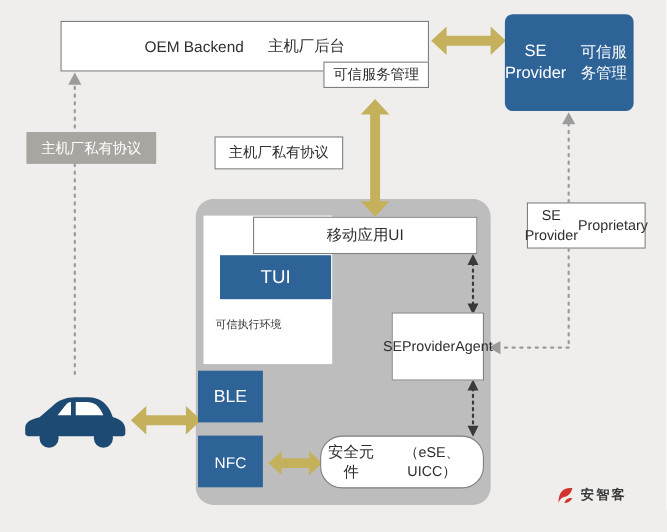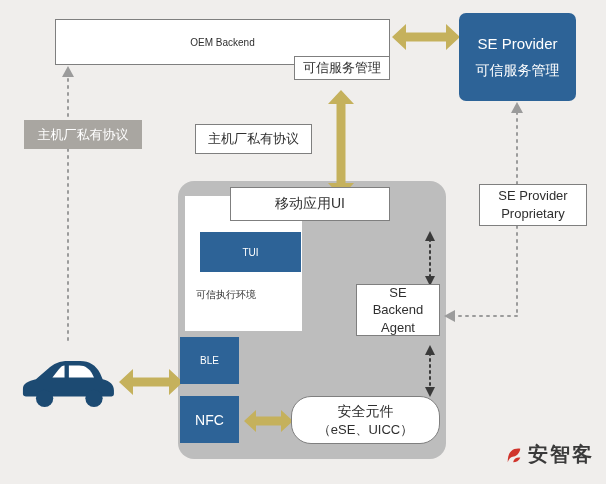--- a/index.html
+++ b/index.html
@@ -8,26 +8,26 @@
     --red:#d0342c; --dotted_gray:#9b9b9b; --dotted_dark:#3a3a3a; --ink:#2f2f2f;
   }
   *{box-sizing:border-box;margin:0;padding:0}
   html,body{background:#ffffff}
   body{font-family:"Liberation Sans","DejaVu Sans",sans-serif;}
   .canvas{position:relative;width:606px;height:484px;background:var(--bg);overflow:hidden;}
   .abs{position:absolute;}
   .box{border:1px solid var(--border);background:#fff;color:var(--ink);
        display:flex;align-items:center;justify-content:center;text-align:center;}
   .bluebox{background:var(--blue);color:#fff;display:flex;align-items:center;justify-content:center;text-align:center;}
-  .col{flex-direction:column;}
+  .col{flex-direction:row;}
   .svg-layer{position:absolute;left:0;top:0;z-index:3;pointer-events:none;}
   .z0{z-index:1}.z2{z-index:2}.z4{z-index:4}
   .lh{line-height:1.35}
-  .oem{font-size:10px;gap:22px;display:flex;align-items:center;justify-content:center;}
-  .wm-text{font-size:20px;font-weight:bold;color:#3a3a3a;letter-spacing:2px;}
+  .oem{font-size:14px;gap:22px;display:flex;align-items:center;justify-content:center;}
+  .wm-text{font-size:12px;font-weight:bold;color:#3a3a3a;letter-spacing:2px;}
 </style>
 </head>
 <body>
 
 <div class="canvas">
 
   <div class="abs z0" style="left:178px;top:181px;width:268px;height:278px;background:var(--container_gray);border-radius:16px;"></div>
 
   <div class="abs z2" style="left:185px;top:196px;width:117px;height:135px;background:#fff;"></div>
 
@@ -54,20 +54,21 @@
     <polygon style="fill:var(--dotted_dark)" points="430,231 425,241 435,241"></polygon>
     <polygon style="fill:var(--dotted_dark)" points="430,286 425,276 435,276"></polygon>
 
     <line x1="430" y1="353" x2="430" y2="389" style="stroke:var(--dotted_dark)" stroke-width="2" stroke-dasharray="2 4" stroke-linecap="round"></line>
     <polygon style="fill:var(--dotted_dark)" points="430,345 425,355 435,355"></polygon>
     <polygon style="fill:var(--dotted_dark)" points="430,397 425,387 435,387"></polygon>
   </svg>
 
   <div class="abs z4 box oem" style="left:55px;top:19px;width:335px;height:46px;">
     <span>OEM Backend</span>
+    <span>主机厂后台</span>
   </div>
 
   <div class="abs z4 bluebox col lh" style="left:459px;top:13px;width:117px;height:88px;border-radius:7px;font-size:14px;gap:7px;">
     <span style="font-size:15px;">SE  Provider</span>
     <span>可信服务管理</span>
   </div>
 
   <div class="abs z4 box" style="left:294px;top:56px;width:96px;height:24px;font-size:13px;">
     <span>可信服务管理</span>
   </div>
@@ -79,43 +80,43 @@
 
   <div class="abs z4 box" style="left:195px;top:124px;width:117px;height:30px;font-size:13px;">
     <span>主机厂私有协议</span>
   </div>
 
   <div class="abs z4 box col lh" style="left:479px;top:184px;width:108px;height:42px;font-size:13px;">
     <span>SE  Provider</span>
     <span>Proprietary</span>
   </div>
 
-  <div class="abs z4 box" style="left:230px;top:187px;width:160px;height:34px;font-size:14px;">
+  <div class="abs z4 box" style="left:230px;top:197px;width:204px;height:34px;font-size:14px;">
     <span>移动应用UI</span>
   </div>
 
-  <div class="abs z4 bluebox" style="left:200px;top:232px;width:101px;height:40px;font-size:10px;">
+  <div class="abs z4 bluebox" style="left:200px;top:232px;width:101px;height:40px;font-size:17px;">
     <span>TUI</span>
   </div>
 
   <div class="abs z4" style="left:196px;top:288px;font-size:10px;color:var(--ink);">
     <span>可信执行环境</span>
   </div>
 
-  <div class="abs z4 bluebox" style="left:180px;top:337px;width:59px;height:47px;font-size:10px;">
+  <div class="abs z4 bluebox" style="left:180px;top:337px;width:59px;height:47px;font-size:16px;">
     <span>BLE</span>
   </div>
 
   <div class="abs z4 bluebox" style="left:180px;top:396px;width:59px;height:47px;font-size:14px;">
     <span>NFC</span>
   </div>
 
-  <div class="abs z4 box col lh" style="left:356px;top:284px;width:84px;height:52px;font-size:13px;">
+  <div class="abs z4 box col lh" style="left:356px;top:284px;width:84px;height:62px;font-size:13px;">
     <span>SE</span>
-    <span>Backend</span>
+    <span>Provider</span>
     <span>Agent</span>
   </div>
 
   <div class="abs z4 box col lh" style="left:291px;top:396px;width:149px;height:48px;font-size:14px;border-radius:20px;">
     <span>安全元件</span>
     <span style="font-size:13px;">（eSE、UICC）</span>
   </div>
 
   <svg class="abs z4" style="left:16px;top:342px;" width="104" height="78" viewBox="0 0 120 78">
     <path style="fill:var(--navy)" d="M8,54 L8,48 C8,42 14,39 23,37 L37,25 C43,19 51,16 60,16 L74,16 C85,16 92,21 97,30 L100,37 C109,39 113,44 113,50 L113,54 Q113,57 108,57 L14,57 Q8,57 8,54 Z"></path>

